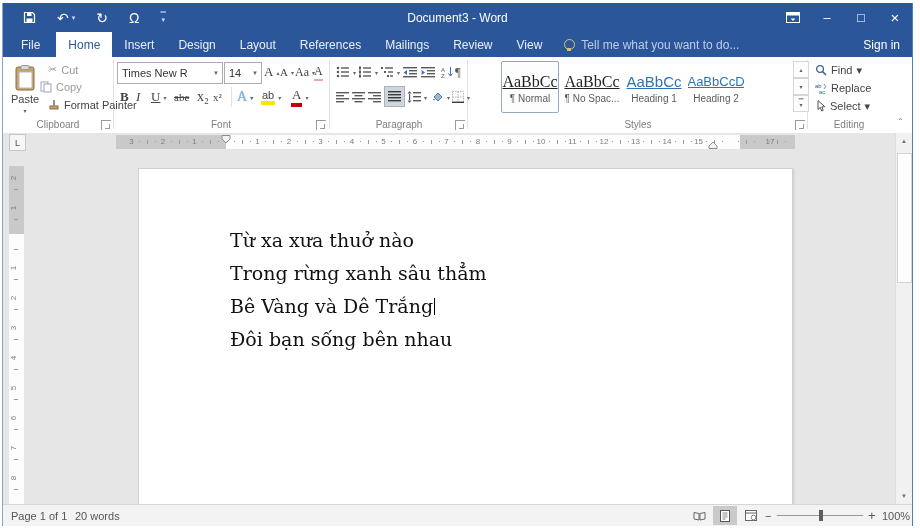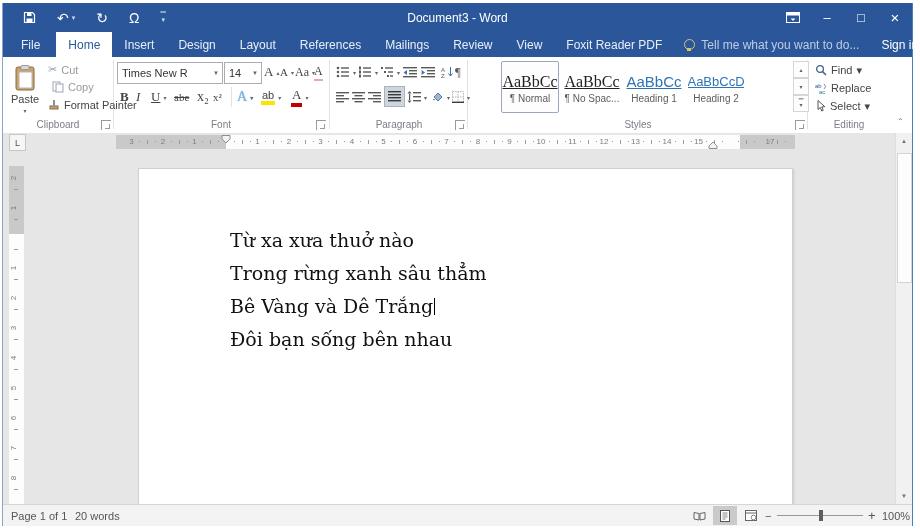--- a/index.html
+++ b/index.html
@@ -137,21 +137,20 @@
   <div class="tabrow">
     <span class="tab file">File</span>
     <span class="tab active">Home</span>
     <span class="tab">Insert</span>
     <span class="tab">Design</span>
     <span class="tab">Layout</span>
     <span class="tab">References</span>
     <span class="tab">Mailings</span>
     <span class="tab">Review</span>
     <span class="tab">View</span>
-    <span class="tab">Foxit Reader PDF</span>
     <span class="tellme">
       <span class="bulb"></span>
       <span>Tell me what you want to do...</span>
     </span>
     <span class="tr-right">
       <span class="signin">Sign in</span>
 
     </span>
   </div>
 
@@ -167,21 +166,21 @@
           <rect x="7" y="0.5" width="8" height="4" rx="1" fill="#d9d9d9" stroke="#9a9a9a"></rect>
           <rect x="5" y="7" width="13" height="16" fill="#fff" stroke="#b5b5b5"></rect>
         </svg>
       <span>Paste</span>
       <span class="mini" style="font-size:6px;color:#666;">▾</span>
     </div>
     <div class="csm" style="left:45px;top:5px">
       <span style="font-size:11px;color:#8fa0b5;">✂</span>
       <span>Cut</span>
     </div>
-    <div class="csm" style="left:49px;top:22px">
+    <div class="csm" style="left:37px;top:22px">
       <svg width="12" height="12">
           <rect x="1" y="1" width="7" height="9" fill="#fff" stroke="#9aa7b8"></rect>
           <rect x="4" y="3" width="7" height="8" fill="#fff" stroke="#9aa7b8"></rect>
         </svg>
       <span>Copy</span>
     </div>
     <div class="csm" style="left:45px;top:40px;color:#444">
       <svg width="12" height="12">
           <rect x="2" y="7" width="8" height="3" fill="#c9a26b" stroke="#8a6d45"></rect>
           <rect x="5" y="1" width="2" height="6" fill="#8a8f98"></rect>

